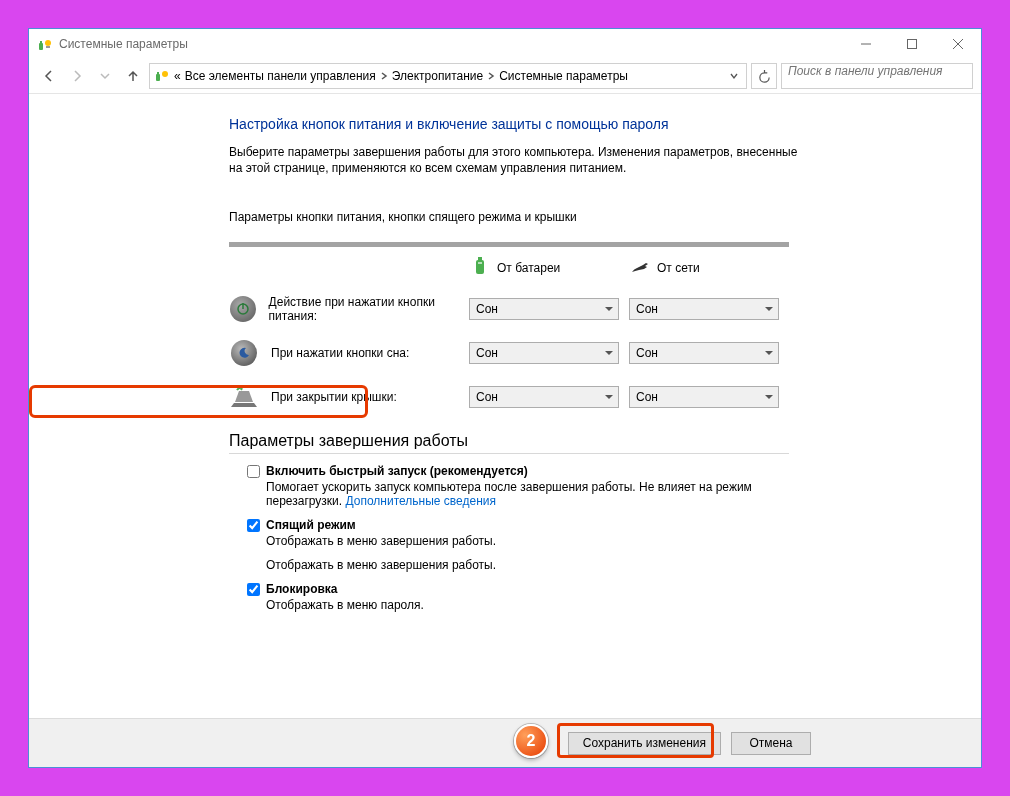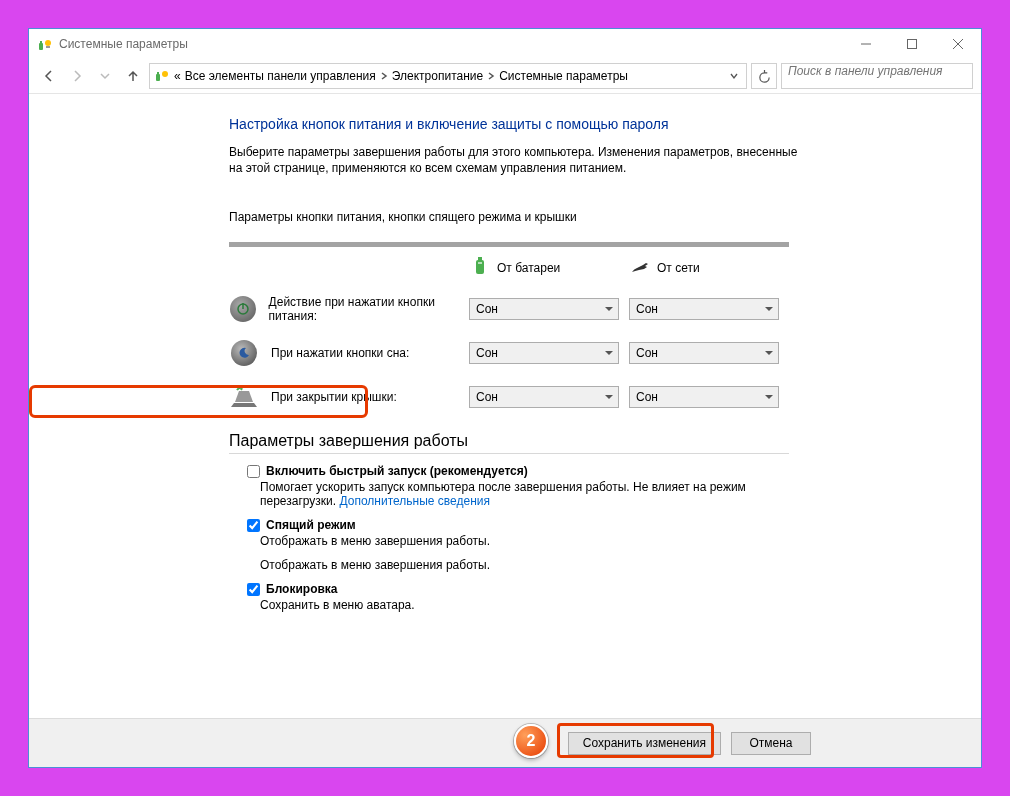--- a/index.html
+++ b/index.html
@@ -40,21 +40,21 @@
 .matrix select{width:150px;height:22px;font-size:12px;border:1px solid #adadad;background:#f0f0f0;appearance:none;-webkit-appearance:none;padding:0 6px;position:relative;}
 .sel-wrap{position:relative;width:150px;}
 .sel-wrap::after{content:'';position:absolute;right:6px;top:9px;width:0;height:0;border-left:4px solid transparent;border-right:4px solid transparent;border-top:4px solid #555;pointer-events:none;}
 
 .shutdown-sec{width:560px;}
 .shutdown-sec .section-hdr2{font-size:16px;color:#000;border-bottom:1px solid #d8d8d8;padding-bottom:3px;margin-bottom:10px;}
 .check-row{margin-left:18px;margin-bottom:10px;}
 .check-row .cb-line{display:flex;align-items:flex-start;gap:6px;}
 .check-row input[type=checkbox]{width:13px;height:13px;margin:1px 0 0 0;}
 .check-row .cb-label{font-weight:600;font-size:12px;}
-.check-row .cb-desc{font-size:12px;margin-left:13px;margin-top:2px;color:#000;}
+.check-row .cb-desc{font-size:12px;margin-left:19px;margin-top:2px;color:#000;}
 .check-row .cb-desc a{color:#0066cc;text-decoration:none;}
 
 .bottom-bar{position:absolute;left:0;right:0;bottom:0;height:48px;border-top:1px solid #dcdcdc;background:#f0f0f0;display:flex;align-items:center;justify-content:flex-end;padding:0 170px 0 0;gap:10px;}
 button.btn{height:23px;padding:0 14px;border:1px solid #adadad;background:#e1e1e1;font-size:12px;cursor:pointer;}
 
 .badge{position:absolute;width:30px;height:30px;border-radius:50%;background:radial-gradient(circle at 30% 30%,#ff9f5a,#e63a00);border:2px solid #fff;box-shadow:0 0 0 1px rgba(0,0,0,0.2),0 2px 4px rgba(0,0,0,0.3);color:#fff;font-weight:700;font-size:16px;display:flex;align-items:center;justify-content:center;z-index:10;font-family:Arial,sans-serif;}
 
 .hi1{position:absolute;border:3px solid #e63a00;border-radius:6px;z-index:9;pointer-events:none;}
 .hi2{position:absolute;border:3px solid #e63a00;border-radius:4px;z-index:9;pointer-events:none;}
 
@@ -255,21 +255,21 @@
 
         <div class="check-row">
           <div class="cb-desc">Отображать в меню завершения работы.</div>
         </div>
 
         <div class="check-row">
           <div class="cb-line">
             <input type="checkbox" checked="" style="">
             <span class="cb-label">Блокировка</span>
           </div>
-          <div class="cb-desc">Сохранить в меню аватара.</div>
+          <div class="cb-desc">Отображать в меню пароля.</div>
         </div>
       </div>
 
       <div class="hi1" style="left:0px;top:291px;width:333px;height:27px;"></div>
     </div>
 
     <div class="bottom-bar">
       <div class="badge" style="position:absolute;left:485px;bottom:9px;">2</div>
       <div class="hi2" style="position:absolute;left:528px;bottom:9px;width:151px;height:29px;"></div>
       <button class="btn" style="min-width:140px;">Сохранить изменения</button>

